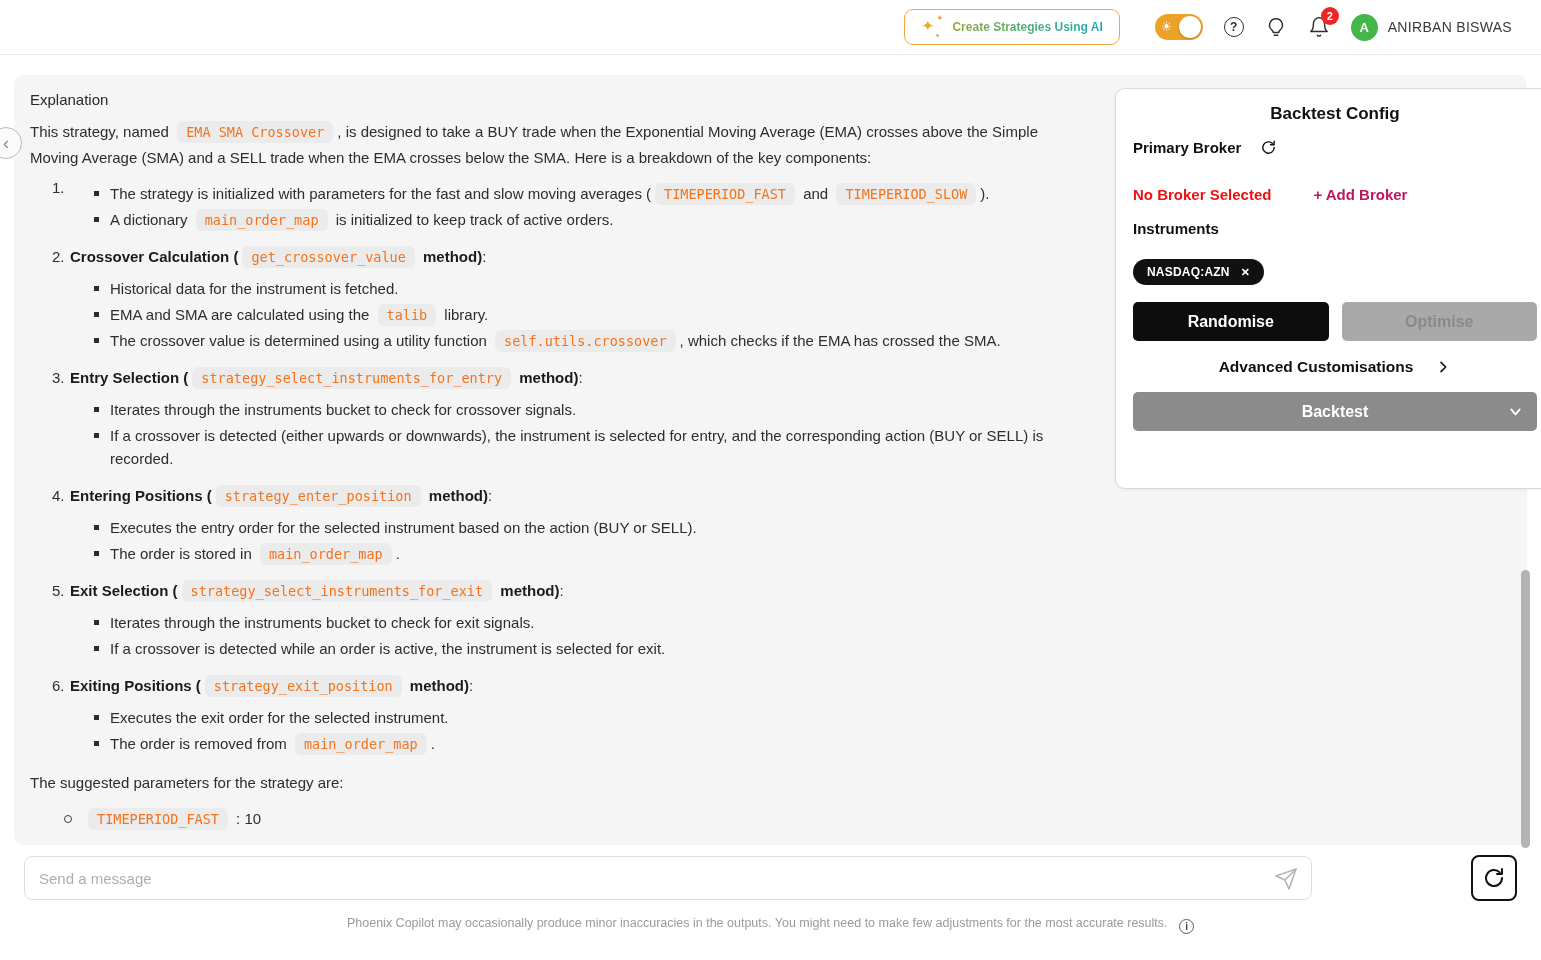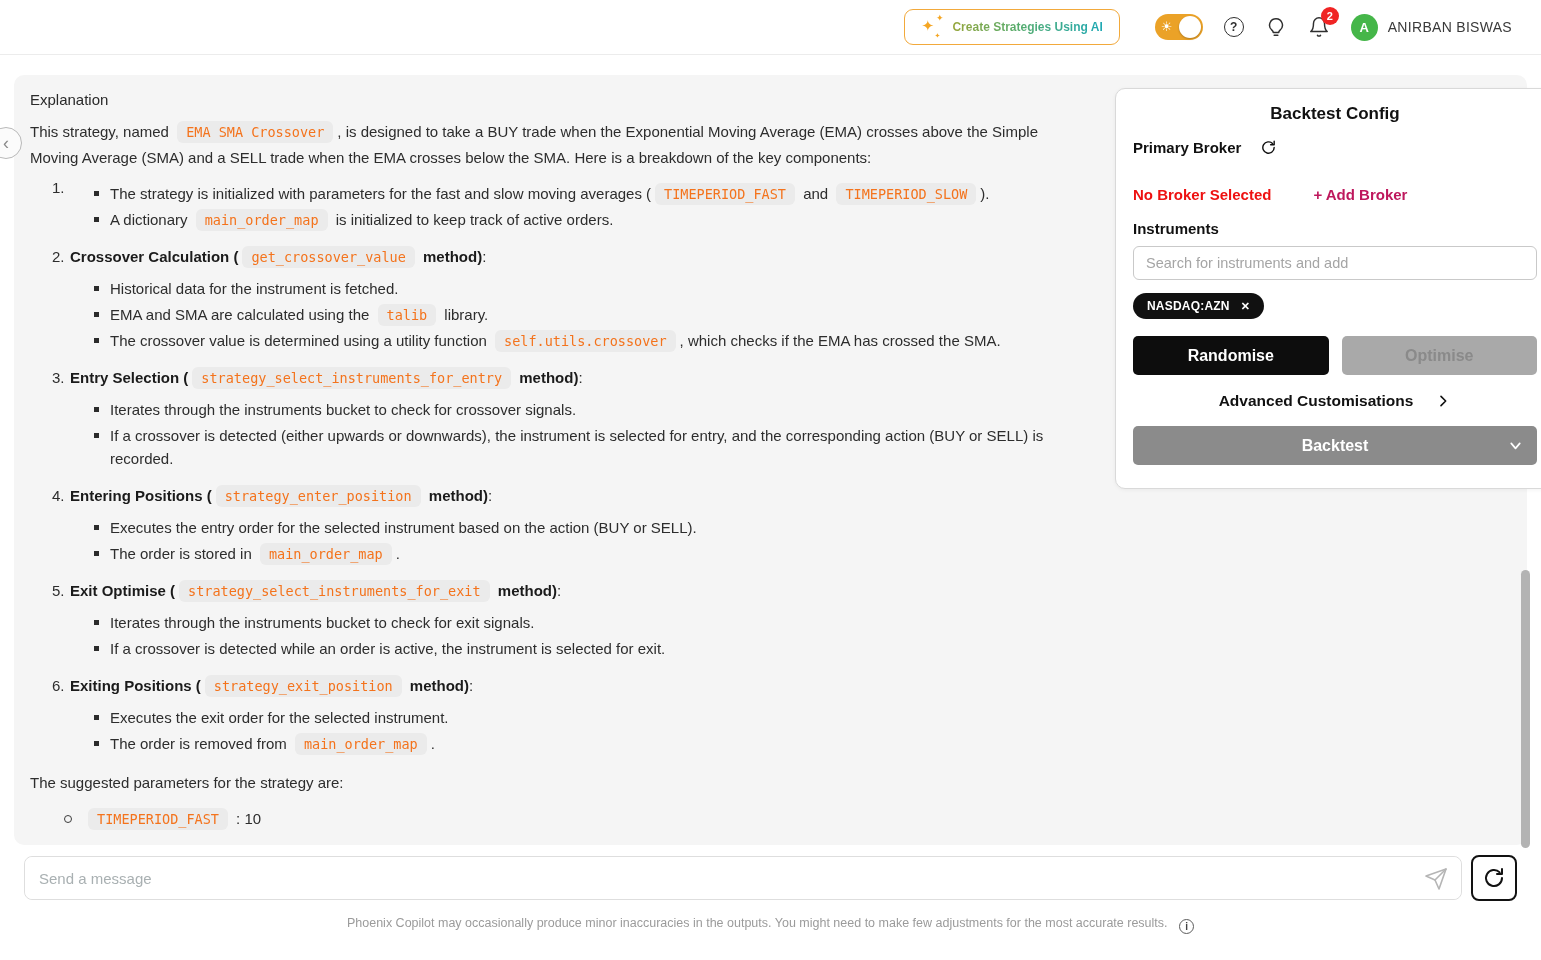--- a/index.html
+++ b/index.html
@@ -94,21 +94,21 @@
               font-size:15.5px; color:#111; margin:17px 0 16px; cursor:pointer; }
   .btn-backtest { width:100%; height:39px; background:#8b8b8b; color:#fff; font-weight:700; font-size:16px;
                   border:none; border-radius:5px; position:relative; cursor:pointer; font-family:inherit; }
   .btn-backtest svg { position:absolute; right:13px; top:11px; }
 
   
   .scroll-thumb { position:absolute; left:1521px; top:570px; width:9px; height:278px;
                   background:#b3b3b3; border-radius:5px; cursor:grab; }
 
   
-  .composer { position:absolute; left:24px; top:856px; width:1438px; height:44px;
+  .composer { position:absolute; left:24px; top:856px; width:1288px; height:44px;
               border:1px solid #dedede; border-radius:8px; background:#fff; }
   .composer input { width:100%; height:100%; border:none; outline:none; border-radius:8px;
                     padding:0 44px 0 14px; font-size:15px; color:#444;
                     font-family:"Liberation Sans",sans-serif; }
   .composer input::placeholder { color:#a9b0b2; }
   .send { position:absolute; right:13px; top:10px; cursor:pointer; color:#b5b5b5; }
   .refresh-btn { position:absolute; left:1471px; top:855px; width:46px; height:46px;
                  border:2px solid #121212; border-radius:8px; background:#fff; cursor:pointer;
                  display:flex; align-items:center; justify-content:center; color:#121212; }
   .footer { position:absolute; left:0; right:0; top:916px; text-align:center;
@@ -207,21 +207,21 @@
               <div class="step-title"><span class="seg-b">Entering Positions (</span><span class="chip-code">strategy_enter_position</span><span class="seg-b"> method)</span><span>:</span></div>
               <ul class="bullets">
                 <li><span>Executes the entry order for the selected instrument based on the action (BUY or SELL).</span></li>
                 <li><span>The order is stored in </span><span class="chip-code">main_order_map</span><span>.</span></li>
               </ul>
             </div>
           </div>
           <div class="step">
             <span class="step-num">5.</span>
             <div class="step-body">
-              <div class="step-title"><span class="seg-b">Exit Optimise (</span><span class="chip-code">strategy_select_instruments_for_exit</span><span class="seg-b"> method)</span><span>:</span></div>
+              <div class="step-title"><span class="seg-b">Exit Selection (</span><span class="chip-code">strategy_select_instruments_for_exit</span><span class="seg-b"> method)</span><span>:</span></div>
               <ul class="bullets">
                 <li><span>Iterates through the instruments bucket to check for exit signals.</span></li>
                 <li><span>If a crossover is detected while an order is active, the instrument is selected for exit.</span></li>
               </ul>
             </div>
           </div>
           <div class="step">
             <span class="step-num">6.</span>
             <div class="step-body">
               <div class="step-title"><span class="seg-b">Exiting Positions (</span><span class="chip-code">strategy_exit_position</span><span class="seg-b"> method)</span><span>:</span></div>
@@ -251,21 +251,20 @@
           </svg>
       </span>
     </div>
 
     <div class="broker-status">
       <span class="no-broker">No Broker Selected</span>
       <span class="add-broker">+ Add Broker</span>
     </div>
 
     <div class="p-label instruments-label">Instruments</div>
-    <input class="search" type="text" placeholder="Search for instruments and add" style="">
 
     <div class="inst-chip">
       <span>NASDAQ:AZN</span>
       <span class="chip-x">✕</span>
     </div>
 
     <div class="btn-row">
       <button class="btn-black">Randomise</button>
       <button class="btn-disabled">Optimise</button>
     </div>

